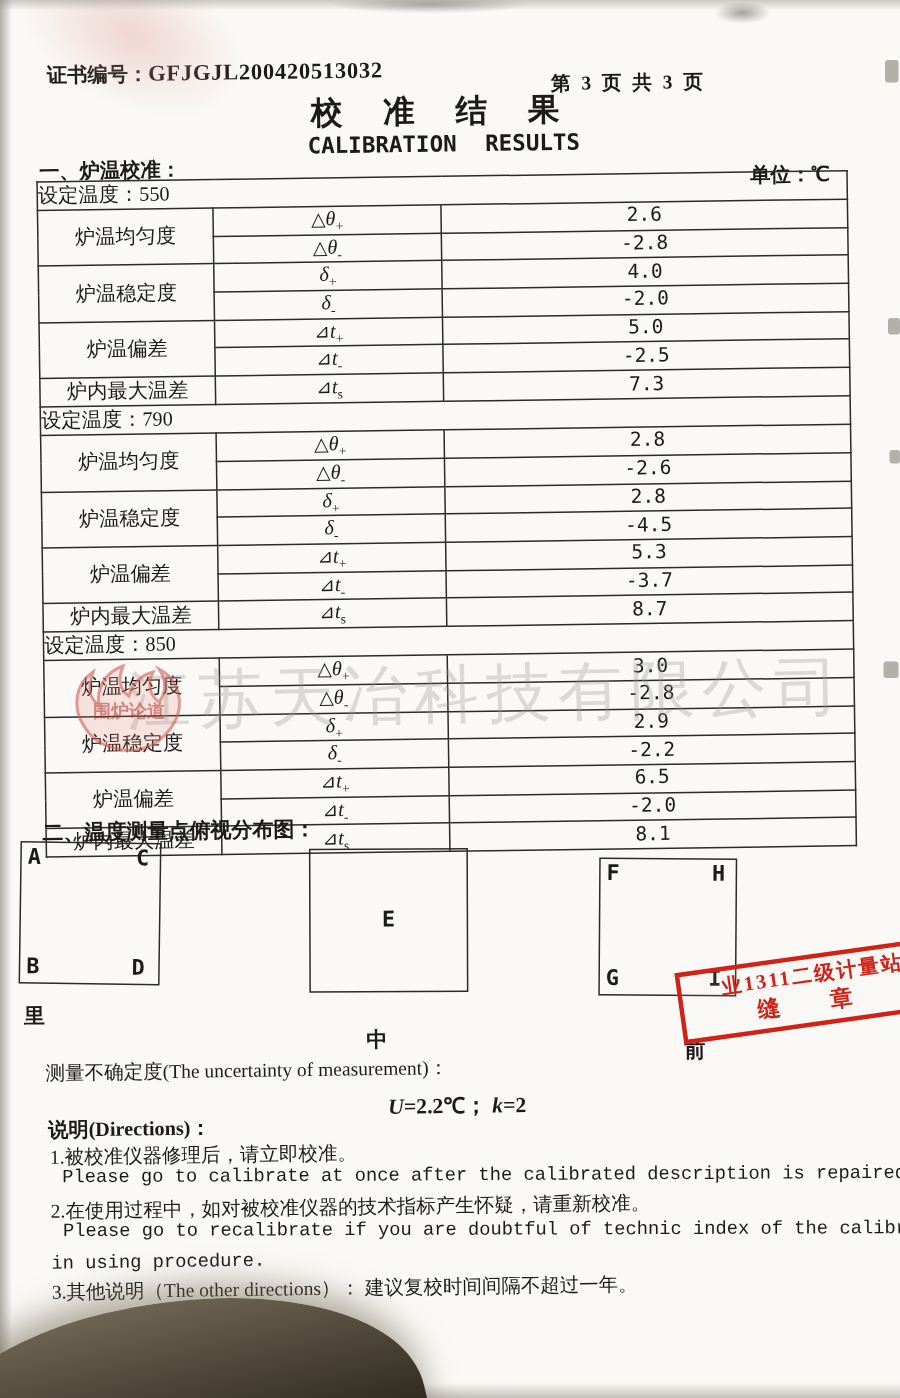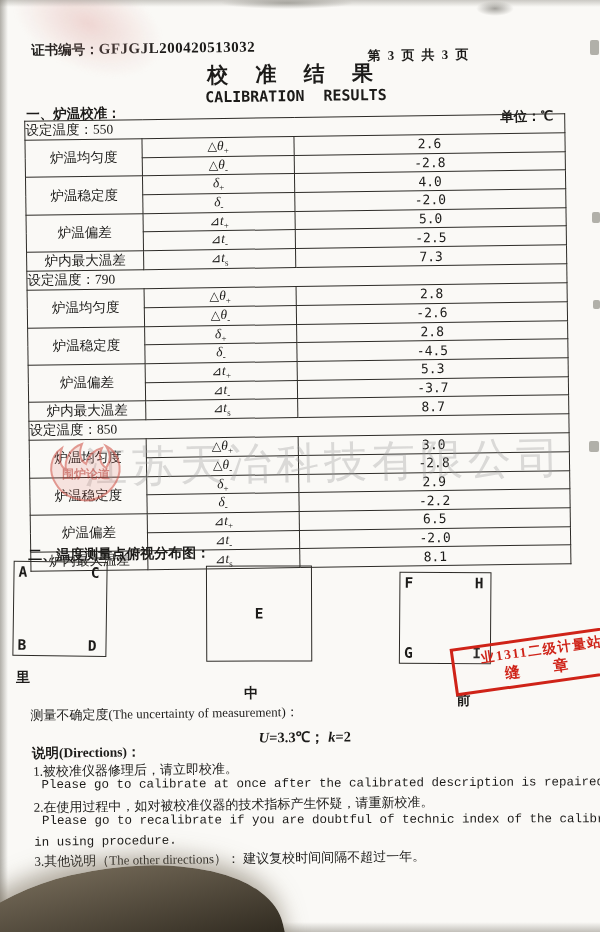--- a/index.html
+++ b/index.html
@@ -235,21 +235,21 @@
           <span class="c-tl">F</span>
           <span class="c-tr">H</span>
           <span class="c-bl">G</span>
           <span class="c-br">I</span>
         </div>
         <div class="sq-label lb2">前</div>
       </div>
 
     <div class="abs uncertainty-label">测量不确定度(The uncertainty of measurement)：</div>
     <div class="abs uncertainty-value">
-      <span class="ivar">U</span><span>=3.3℃；</span>
+      <span class="ivar">U</span><span>=2.2℃；</span>
       <span class="ivar">k</span><span>=2</span>
     </div>
 
     <div class="abs dir-heading">说明(Directions)：</div>
     <div id="dir-lines">
         <div class="dline zh dl0">1.被校准仪器修理后，请立即校准。</div>
         <div class="dline en dl1">Please go to  calibrate  at once after the calibrated description is repaired.</div>
         <div class="dline zh dl2">2.在使用过程中，如对被校准仪器的技术指标产生怀疑，请重新校准。</div>
         <div class="dline en dl3">Please go to  recalibrate if you are doubtful of technic index of  the calibrated description</div>
         <div class="dline en dl4">in using  procedure.</div>

